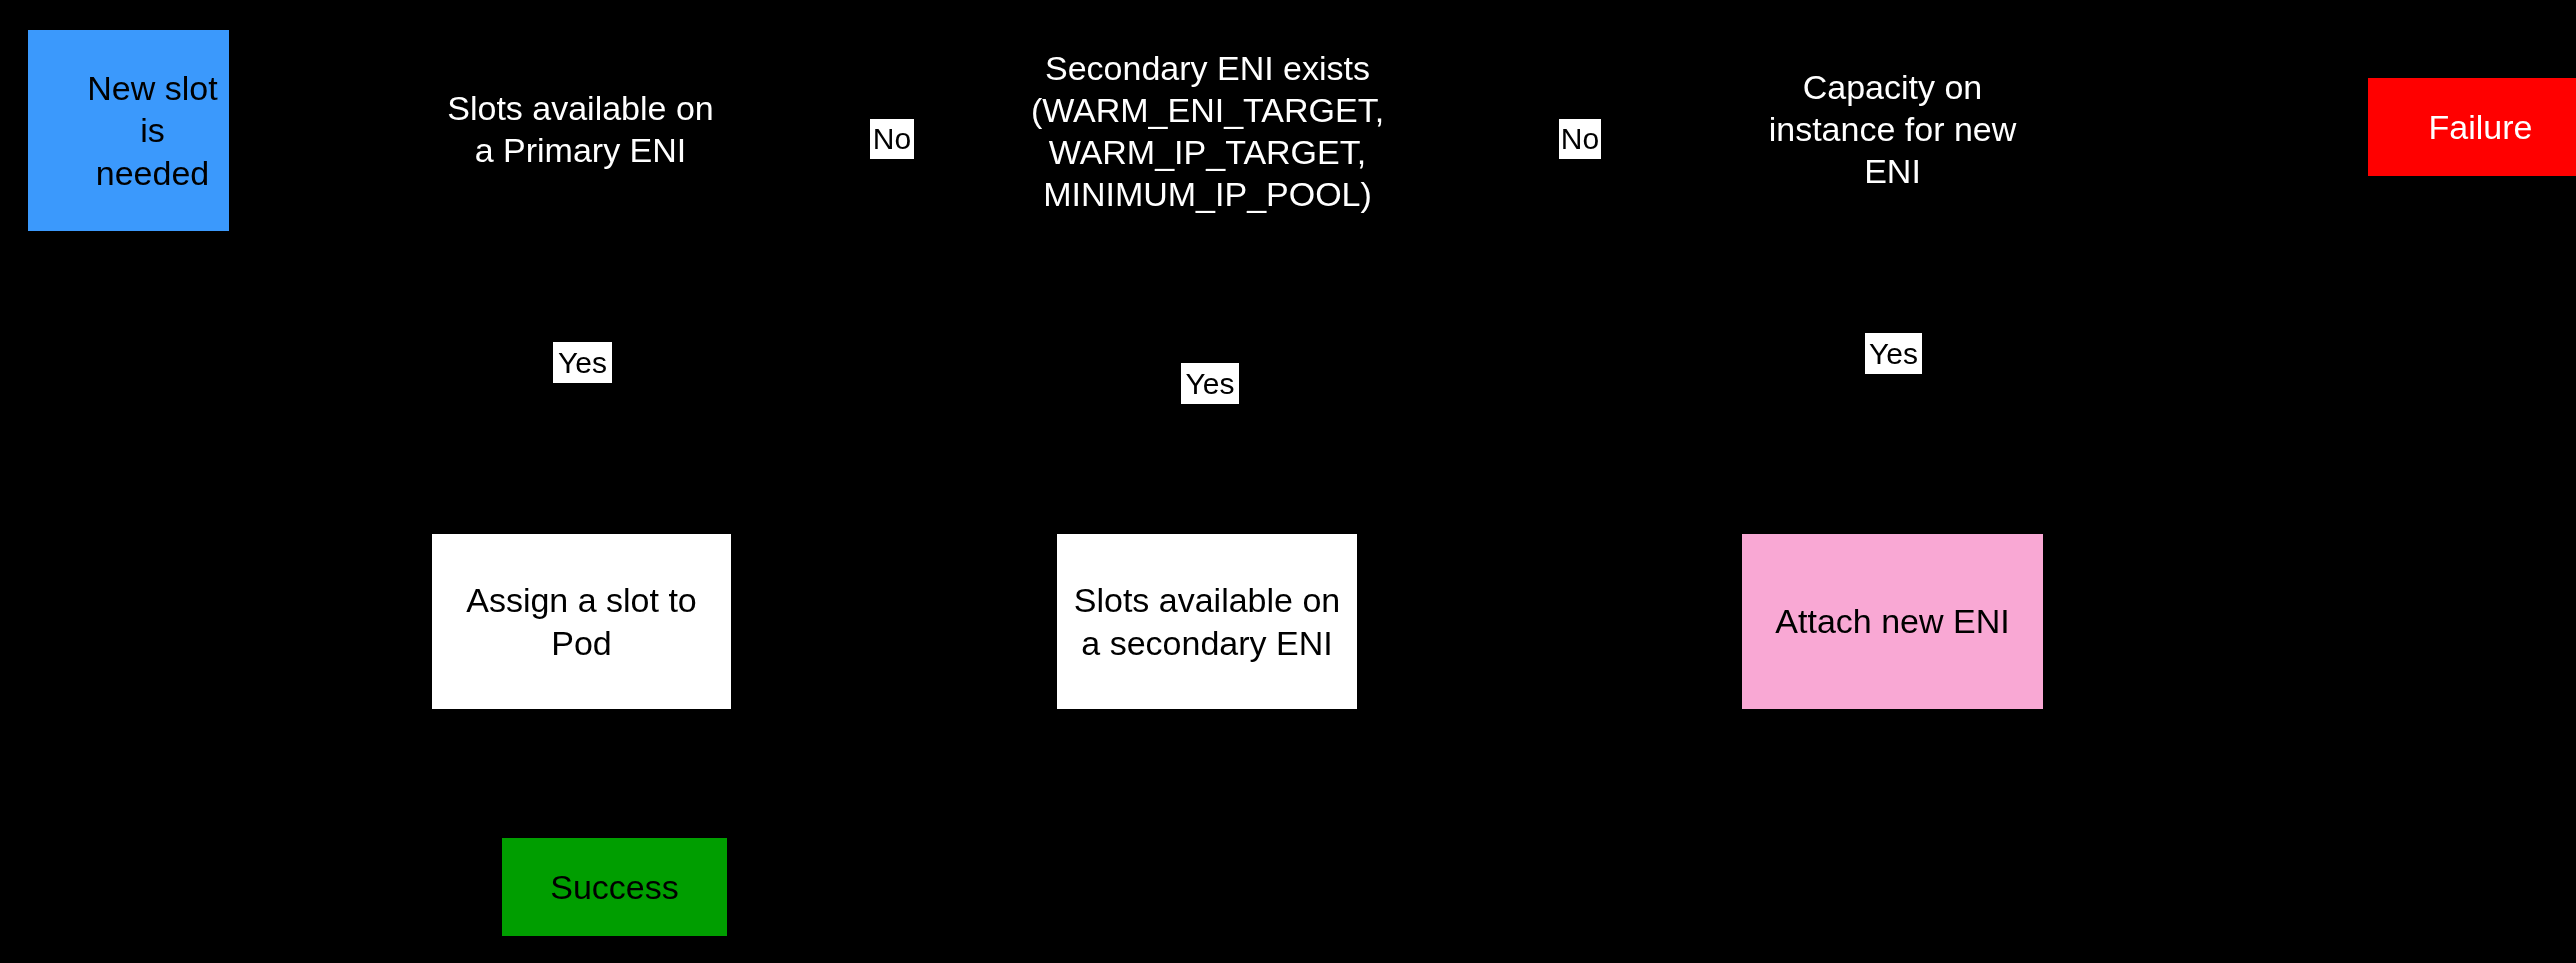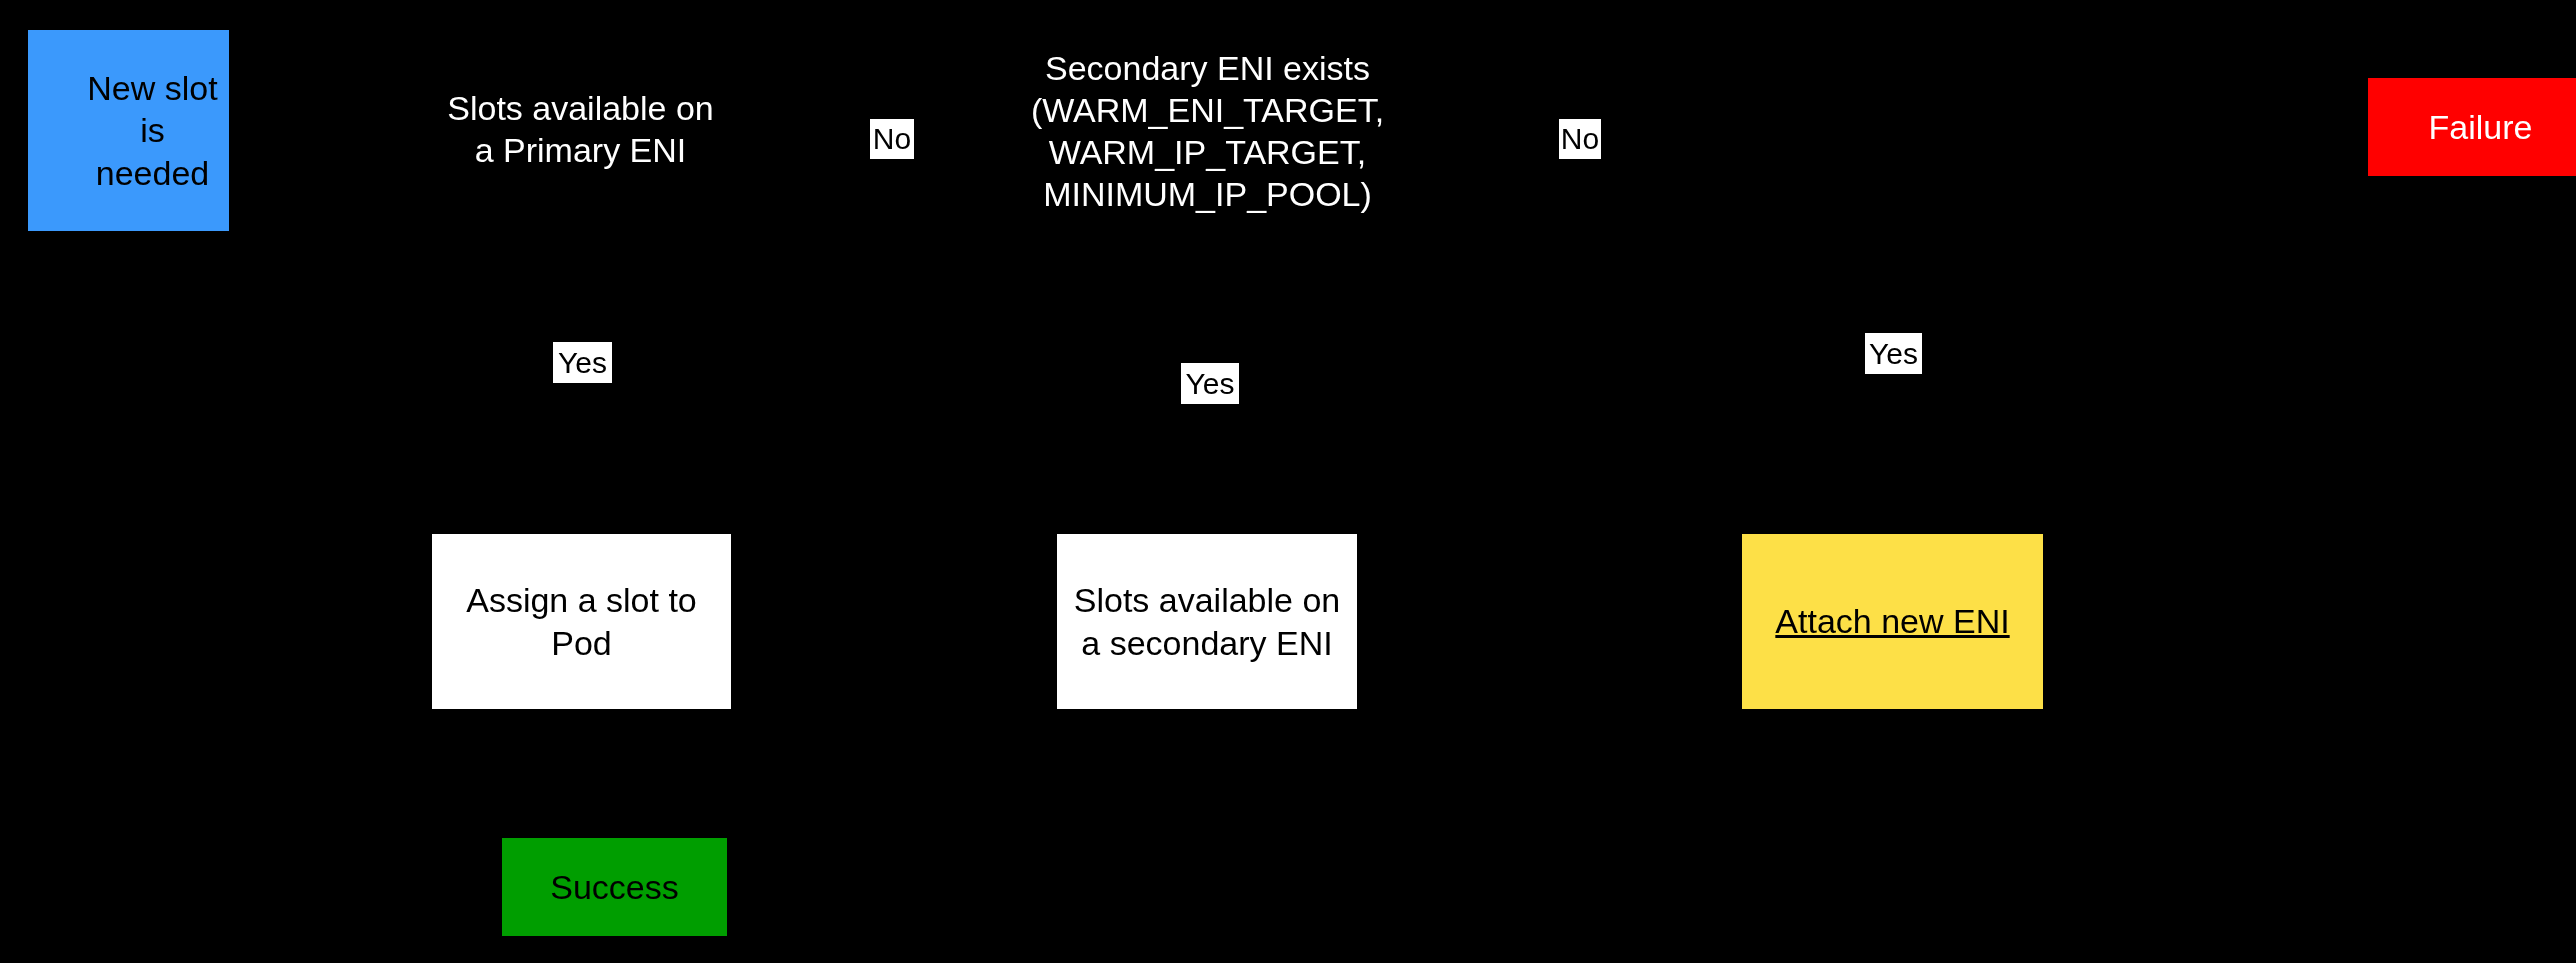--- a/index.html
+++ b/index.html
@@ -74,33 +74,36 @@
 
   <div class="edge-label edge-no-1" style="background: rgb(255, 255, 255);">No</div>
 
   <div class="node decision decision-secondary">Secondary ENI exists
 (WARM_ENI_TARGET,
 WARM_IP_TARGET,
 MINIMUM_IP_POOL)</div>
 
   <div class="edge-label edge-no-2" style="background: rgb(255, 255, 255);">No</div>
 
+  <div class="node decision decision-capacity">Capacity on
+instance for new
+ENI</div>
 
   <div class="node terminal-failure" style="background: rgb(255, 0, 0); margin-left: 44px;">Failure</div>
 
   <div class="edge-label edge-yes-1" style="background: rgb(255, 255, 255);">Yes</div>
 
   <div class="edge-label edge-yes-2" style="background: rgb(255, 255, 255);">Yes</div>
 
   <div class="edge-label edge-yes-3" style="background: rgb(255, 255, 255);">Yes</div>
 
   <div class="node process process-assign" style="background: rgb(255, 255, 255);">Assign a slot to
 Pod</div>
 
   <div class="node process process-secondary" style="background: rgb(255, 255, 255);">Slots available on
 a secondary ENI</div>
 
-  <div class="node process process-attach" style="background: #fde047; text-decoration: underline;">Attach new ENI</div>
+  <div class="node process process-attach" style="background: #f9a8d4;">Attach new ENI</div>
 
   <div class="node terminal-success" style="background: rgb(0, 158, 0);">Success</div>
 
 </div>
 
 
 </body></html>

